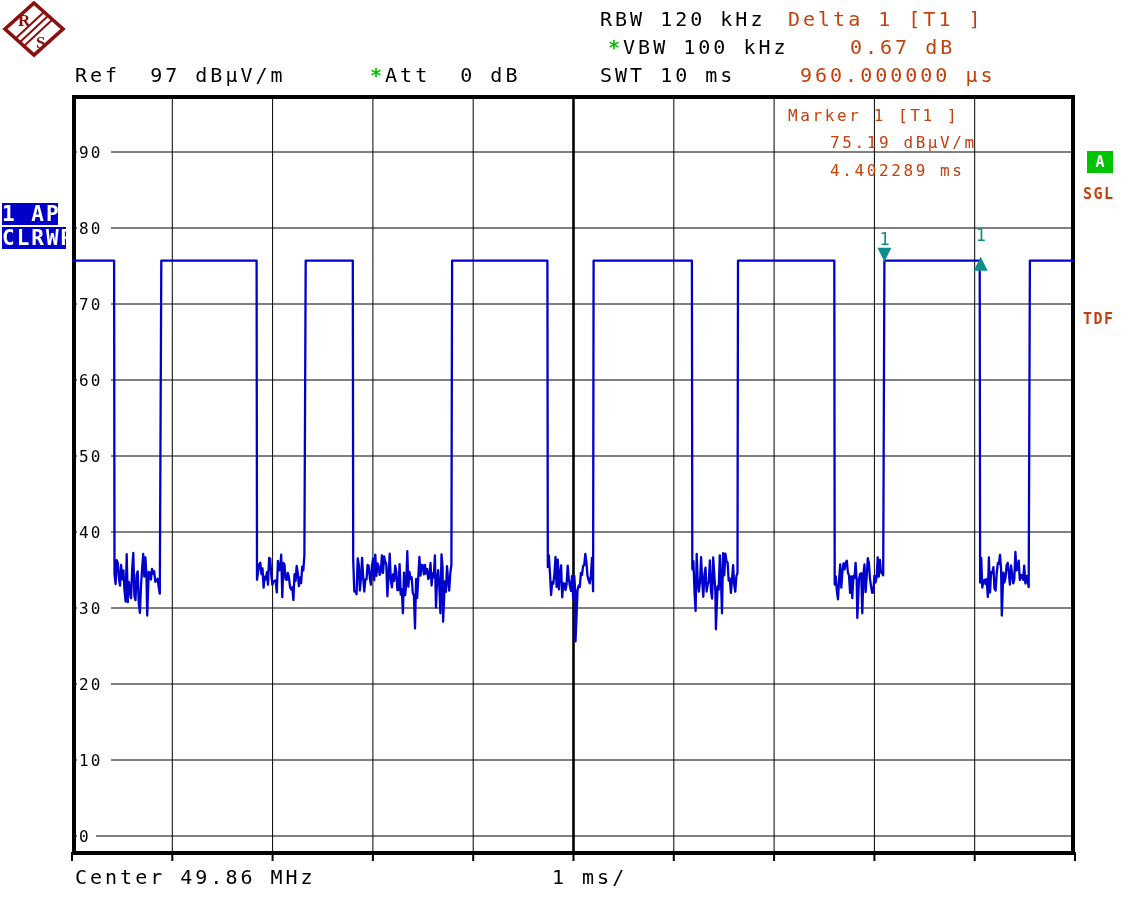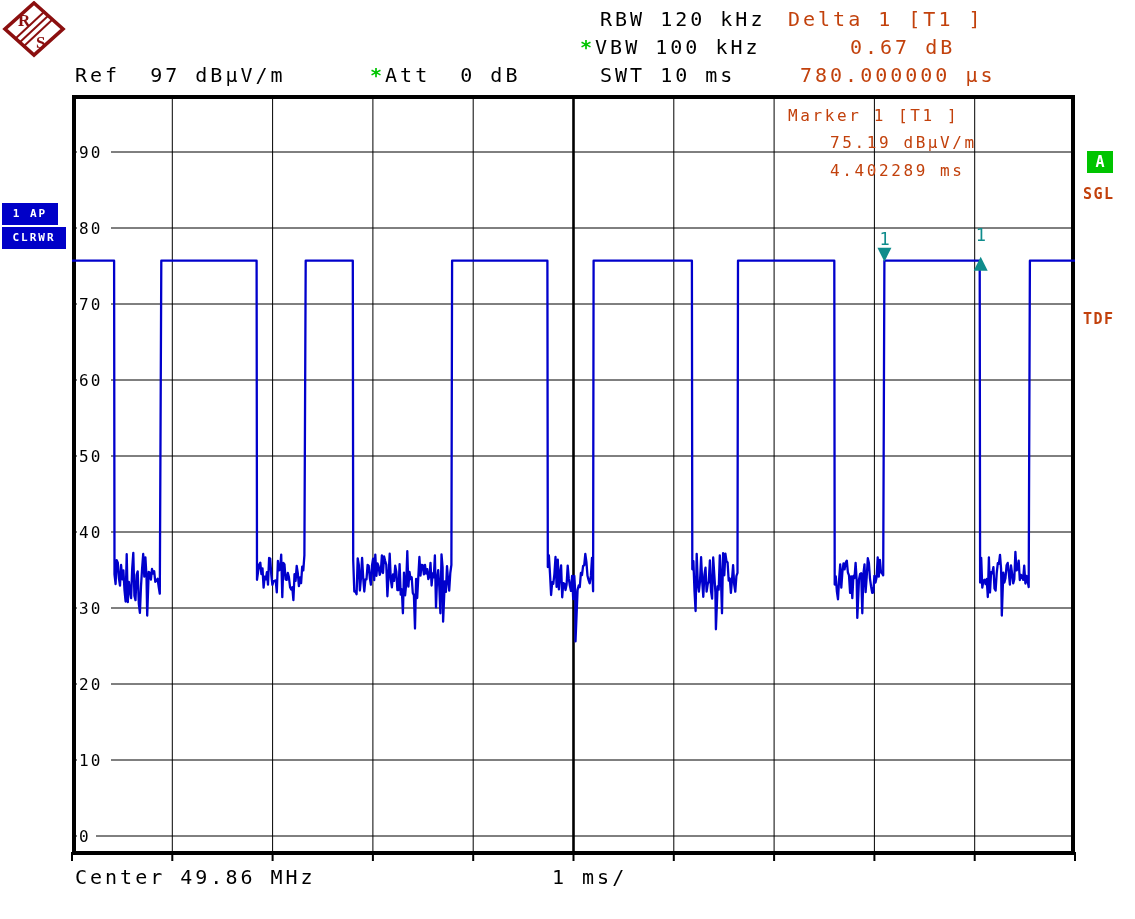--- a/index.html
+++ b/index.html
@@ -12,21 +12,21 @@
   .mono{
     position:absolute;white-space:pre;color:#000;
     font-size:20px;letter-spacing:3px;line-height:20px;
   }
   .sm{font-size:16px;letter-spacing:2.6px;line-height:20px}
   .teal{color:#c2410c}
   .right{text-align:left}
   .star{color:#00c400;font-weight:bold}
   .trace-badge{
     position:absolute;background:#0000c8;color:#fff;font-weight:bold;
-    font-size:11px;letter-spacing:2px;line-height:22px;height:22px;
+    font-size:21px;letter-spacing:2px;line-height:22px;height:22px;
     text-align:center;white-space:pre;
   }
   .green-label{
     position:absolute;color:#c2410c;font-weight:bold;
     font-size:15px;letter-spacing:1.5px;line-height:16px;white-space:pre;
   }
   .a-badge{
     position:absolute;background:#00c400;color:#fff;font-weight:bold;
     font-size:15px;line-height:22px;width:26px;height:22px;text-align:center;
   }
@@ -41,27 +41,27 @@
   <line x1="13" y1="38" x2="43" y2="10" stroke="#8b0f0f" stroke-width="2"></line>
   <line x1="17" y1="42" x2="47" y2="14" stroke="#8b0f0f" stroke-width="2"></line>
   <line x1="21" y1="46" x2="51" y2="18" stroke="#8b0f0f" stroke-width="2"></line>
   <text x="16" y="25" font-family="Liberation Serif, serif" font-weight="bold" font-size="17" fill="#8b0f0f">R</text>
   <text x="34" y="47" font-family="Liberation Serif, serif" font-weight="bold" font-size="17" fill="#8b0f0f">S</text>
 </svg>
 
 <div class="mono" style="left:600px;top:9px">RBW 120 kHz</div>
 <div class="mono teal" style="left:788px;top:9px">Delta 1 [T1 ]</div>
 
-<div class="mono" style="left:580px;top:37px"><span class="star">*</span><span>VBW 100 kHz</span></div>
+<div class="mono" style="left:608px;top:37px"><span class="star">*</span><span>VBW 100 kHz</span></div>
 <div class="mono teal right" style="left:850px;top:37px;width:203px">0.67 dB</div>
 
 <div class="mono" style="left:75px;top:65px">Ref  97 dBµV/m</div>
 <div class="mono" style="left:370px;top:65px"><span class="star">*</span><span>Att  0 dB</span></div>
 <div class="mono" style="left:600px;top:65px">SWT 10 ms</div>
-<div class="mono teal right" style="left:800px;top:65px;width:253px">780.000000 µs</div>
+<div class="mono teal right" style="left:800px;top:65px;width:253px">960.000000 µs</div>
 
 <div class="mono sm teal overlay" style="left:788px;top:106px">Marker 1 [T1 ]</div>
 <div class="mono sm teal right overlay" style="left:830px;top:133px;width:238px">75.19 dBµV/m</div>
 <div class="mono sm teal right overlay" style="left:830px;top:161px;width:205px">4.402289 ms</div>
 
 <div class="trace-badge" style="left:2px;top:203px;width:56px">1 AP</div>
 <div class="trace-badge" style="left:2px;top:227px;width:64px">CLRWR</div>
 
 <div class="a-badge" style="left:1087px;top:151px">A</div>
 <div class="green-label" style="left:1083px;top:186px">SGL</div>

